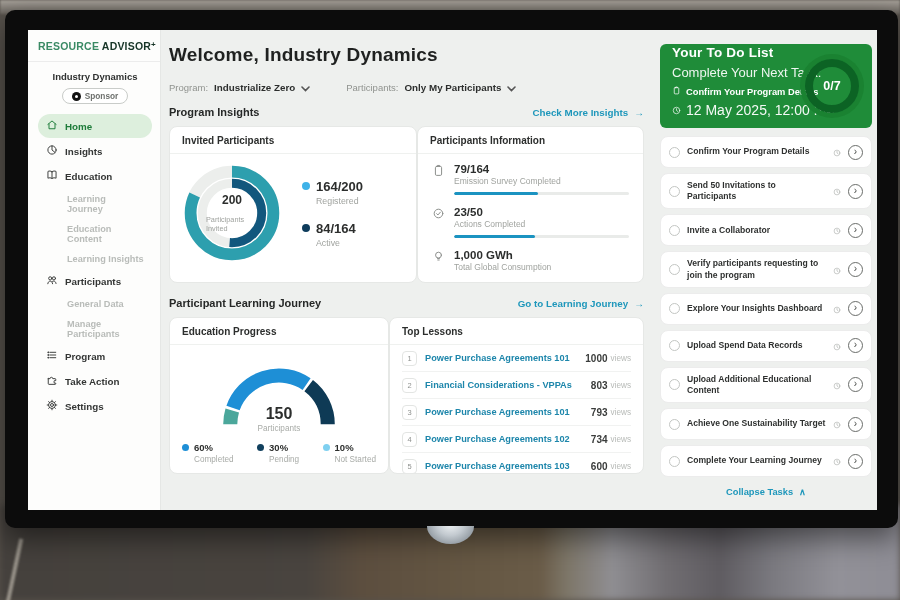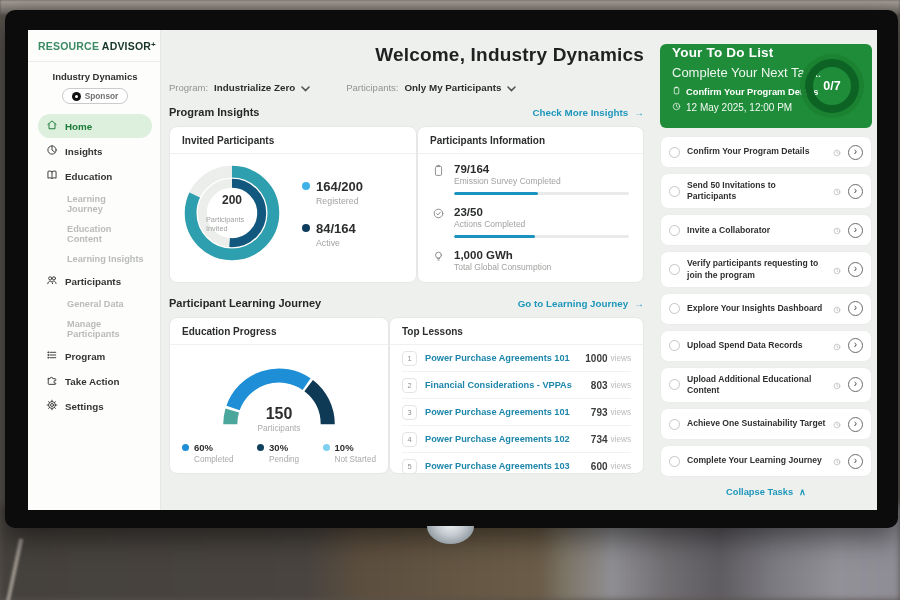--- a/index.html
+++ b/index.html
@@ -42,21 +42,21 @@
   .mitem{display:flex;align-items:center;gap:7px;padding:5px 8px;border-radius:14px;cursor:pointer;
     font-size:9.8px;font-weight:bold;color:#343635;margin-bottom:1px;}
   .mitem svg{width:12px;height:12px;stroke:#3c3e3d;stroke-width:1.3;fill:none;
     stroke-linecap:round;stroke-linejoin:round;}
   .mitem.active{background:#ddefdd;color:#1e7c3a;}
   .mitem.active svg{stroke:#1e7c3a;}
   .mitem.sub{padding:4.5px 8px 4.5px 29px;color:#b9bcb9;font-size:9.2px;font-weight:600;}
 
   
   .main{flex:1;min-width:0;box-sizing:border-box;padding:12px 8px 0 8px;}
-  .h1{font-size:19px;font-weight:bold;color:#1f2120;letter-spacing:.2px;margin:2px 0 12px;text-align:right;}
+  .h1{font-size:19px;font-weight:bold;color:#1f2120;letter-spacing:.2px;margin:2px 0 12px;}
   .filters{display:flex;gap:36px;align-items:center;margin-bottom:8px;}
   .filter{display:flex;align-items:center;gap:6px;cursor:pointer;}
   .flabel{font-size:9.5px;color:#90938f;}
   .fvalue{font-size:9.8px;font-weight:bold;color:#2c2e2d;}
   .chev svg{width:9px;height:6px;stroke:#555;stroke-width:1.6;fill:none;stroke-linecap:round;}
   .secrow{display:flex;justify-content:space-between;align-items:center;margin:10px 0 8px;}
   .sectitle{font-size:11px;font-weight:bold;color:#262827;}
   .seclink{font-size:9.8px;font-weight:bold;color:#1e97bb;cursor:pointer;display:flex;gap:6px;align-items:center;}
   .cardrow{display:flex;}
   .card{background:#fff;border:1px solid #e6e8e6;border-radius:8px;box-sizing:border-box;height:157px;overflow:hidden;}
@@ -117,21 +117,21 @@
   .lsuffix{font-size:8.2px;color:#b7bab7;margin-left:3px;}
 
   
   .right{width:225px;min-width:225px;box-sizing:border-box;padding:14px 5px 0 8px;
     display:flex;flex-direction:column;}
   .todo-head{position:relative;background:#1f8c39;border-radius:6px;padding:1px 12px;color:#fff;
     box-sizing:border-box;height:84px;flex:none;}
   .th-title{font-size:13.5px;font-weight:bold;letter-spacing:.2px;}
   .th-sub{font-size:13px;margin-top:5px;opacity:.92;}
   .th-task{display:flex;align-items:center;gap:5px;margin-top:6px;font-size:9.3px;font-weight:bold;}
-  .th-due{display:flex;align-items:center;gap:5px;margin-top:5px;font-size:10px;opacity:.95;}
+  .th-due{display:flex;align-items:center;gap:5px;margin-top:5px;font-size:14px;opacity:.95;}
   .wic svg{width:9px;height:9px;stroke:#fff;stroke-width:1.3;fill:none;stroke-linecap:round;stroke-linejoin:round;}
   .ring{position:absolute;right:13px;top:50%;transform:translateY(-50%);width:38px;height:38px;
     border-radius:50%;border:8px solid #0c6324;box-shadow:0 0 0 5px #1a8231;
     display:flex;align-items:center;justify-content:center;font-size:12.5px;font-weight:bold;}
   .tasks{margin-top:8px;display:flex;flex-direction:column;gap:5px;}
   .task{background:#fff;border:1px solid #ececec;border-radius:8px;padding:6px 8px;
     display:flex;align-items:center;gap:7px;cursor:pointer;}
   .tcheck{width:11px;height:11px;border:1.5px solid #c3c6c3;border-radius:50%;flex:none;box-sizing:border-box;}
   .tlabel{flex:1;font-size:8.6px;font-weight:bold;color:#2f3130;line-height:1.3;}
   .tclock svg{width:8px;height:8px;stroke:#a8aba8;stroke-width:1.2;fill:none;stroke-linecap:round;}

